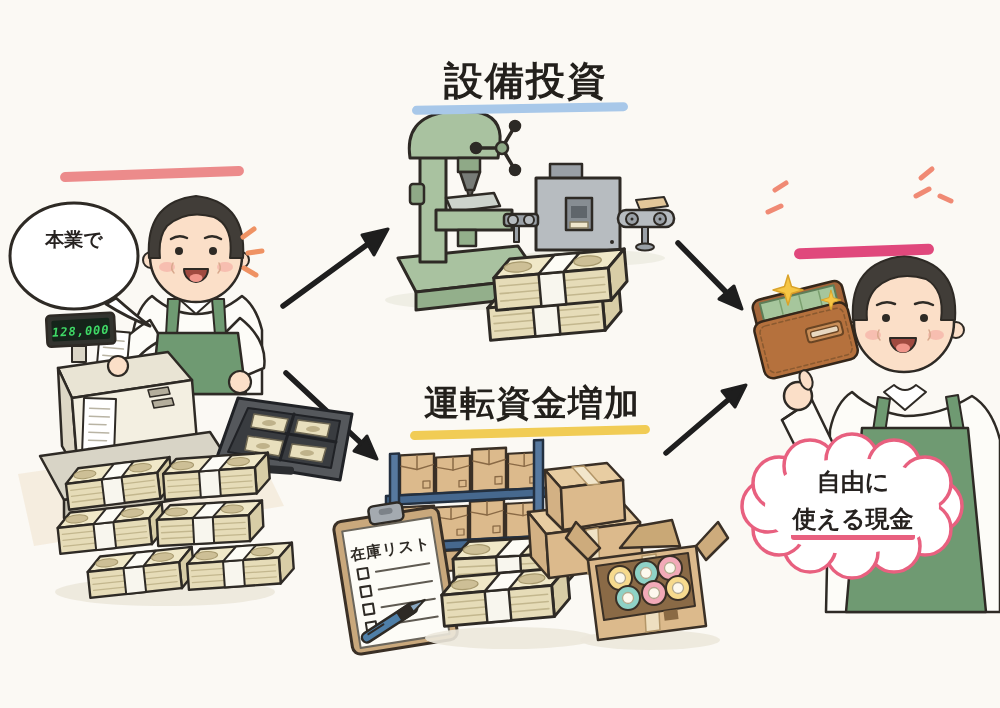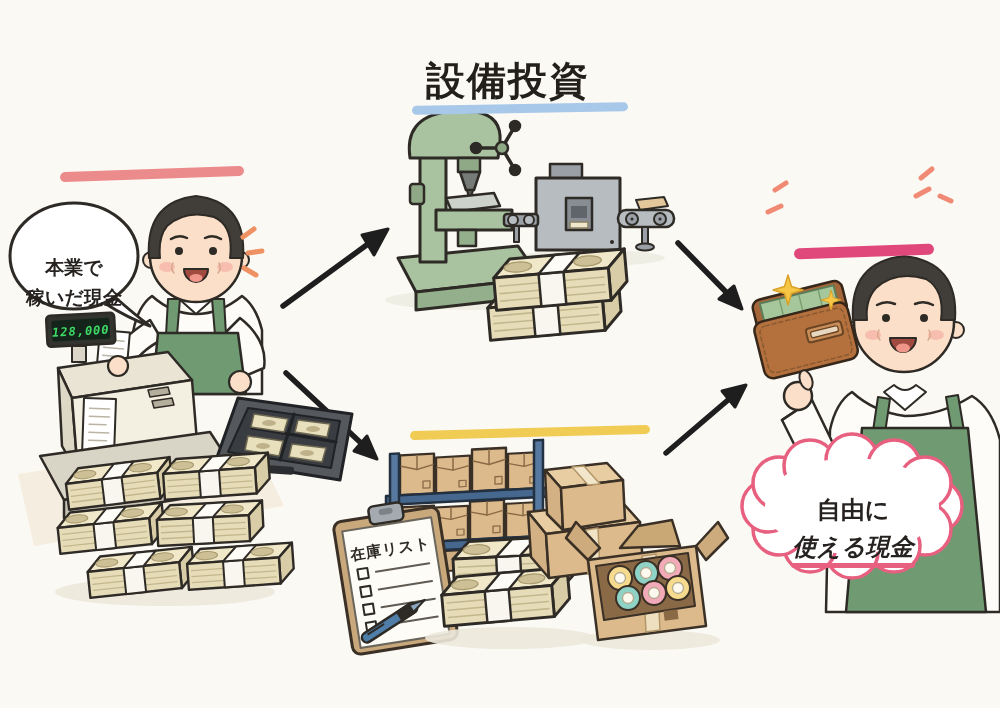--- a/index.html
+++ b/index.html
@@ -7,38 +7,38 @@
     width:1000px;height:708px;overflow:hidden;
     background:var(--background,#fbf9f4);
     font-family:"DejaVu Sans","Liberation Sans",sans-serif;
     color:var(--ink,#2e2a25);
   }
   .scene{position:relative;width:1000px;height:708px;}
   .scene svg{position:absolute;left:0;top:0;}
   svg *{stroke-linejoin:round;stroke-linecap:round;}
   .overlay{position:absolute;z-index:5;}
   .title{
-    font-weight:700;color:#23201c;
+    font-weight:700;text-align:center;color:#23201c;
     letter-spacing:2px;white-space:nowrap;
   }
   .t-opcf{left:58px;top:118px;width:190px;font-size:42px;}
   .t-capex{left:426px;top:54px;width:200px;font-size:39px;}
   .t-wc{left:406px;top:380px;width:252px;font-size:35px;letter-spacing:1px;}
   .t-fcf{left:798px;top:186px;width:138px;font-size:48px;letter-spacing:5px;}
   .underline{position:absolute;border-radius:6px;z-index:4;}
   .u-opcf{left:60px;top:169px;width:184px;height:10px;background:var(--underline-opcf,#ec8b8b);transform:rotate(-2deg);}
   .u-capex{left:412px;top:104px;width:216px;height:9px;background:var(--underline-capex,#a8c8e9);transform:rotate(-1deg);}
   .u-wc{left:410px;top:428px;width:240px;height:9px;background:var(--underline-wc,#f1cc55);transform:rotate(-1.5deg);}
   .u-fcf{left:794px;top:246px;width:140px;height:11px;background:var(--underline-fcf,#e0487c);transform:rotate(-2deg);}
   .bubble-text{
-    text-align:center;color:#262220;font-weight:600;z-index:6;margin-top:28px;
+    text-align:center;color:#262220;font-weight:600;z-index:6;
   }
   .speech-text{left:14px;top:224px;width:120px;font-size:19px;line-height:1.6;}
   .cloud-text{left:762px;top:464px;width:182px;font-size:24px;line-height:1.55;font-weight:700;text-align:center;}
-  .cloud-u{border-bottom:5px solid var(--cloud-pink,#e8607f);border-radius:3px;padding:0 1px 2px;font-style:italic;}
+  .cloud-u{border-bottom:5px solid var(--cloud-pink,#e8607f);border-radius:3px;padding:0 1px 2px;}
   .reg-text{
     font-family:"DejaVu Sans Mono","Liberation Mono",monospace;
     font-style:italic;font-weight:bold;
     fill:var(--display-green,#3fd966);
     letter-spacing:1px;
   }
   .jp-small{font-size:15px;fill:#2e2a25;font-weight:600;letter-spacing:1px;}
 </style>
 </head>
 <body>
@@ -425,27 +425,29 @@
   </g>
 </svg>
 
 <div class="underline u-opcf"></div>
 
 <div class="overlay title t-capex">
   <span>設備投資</span>
 </div>
 <div class="underline u-capex"></div>
 
+<div class="overlay title t-wc">
+  <span>運転資金増加</span>
+</div>
 <div class="underline u-wc"></div>
 
 <div class="underline u-fcf"></div>
 
 <div class="overlay bubble-text speech-text">
   <div>本業で</div>
-  <div>稼いだ現金</div>
 </div>
 
 <div class="overlay bubble-text cloud-text">
   <div>自由に</div>
   <div><span class="cloud-u">使える現金</span></div>
 </div>
 
 </div>
 
 </body></html>

